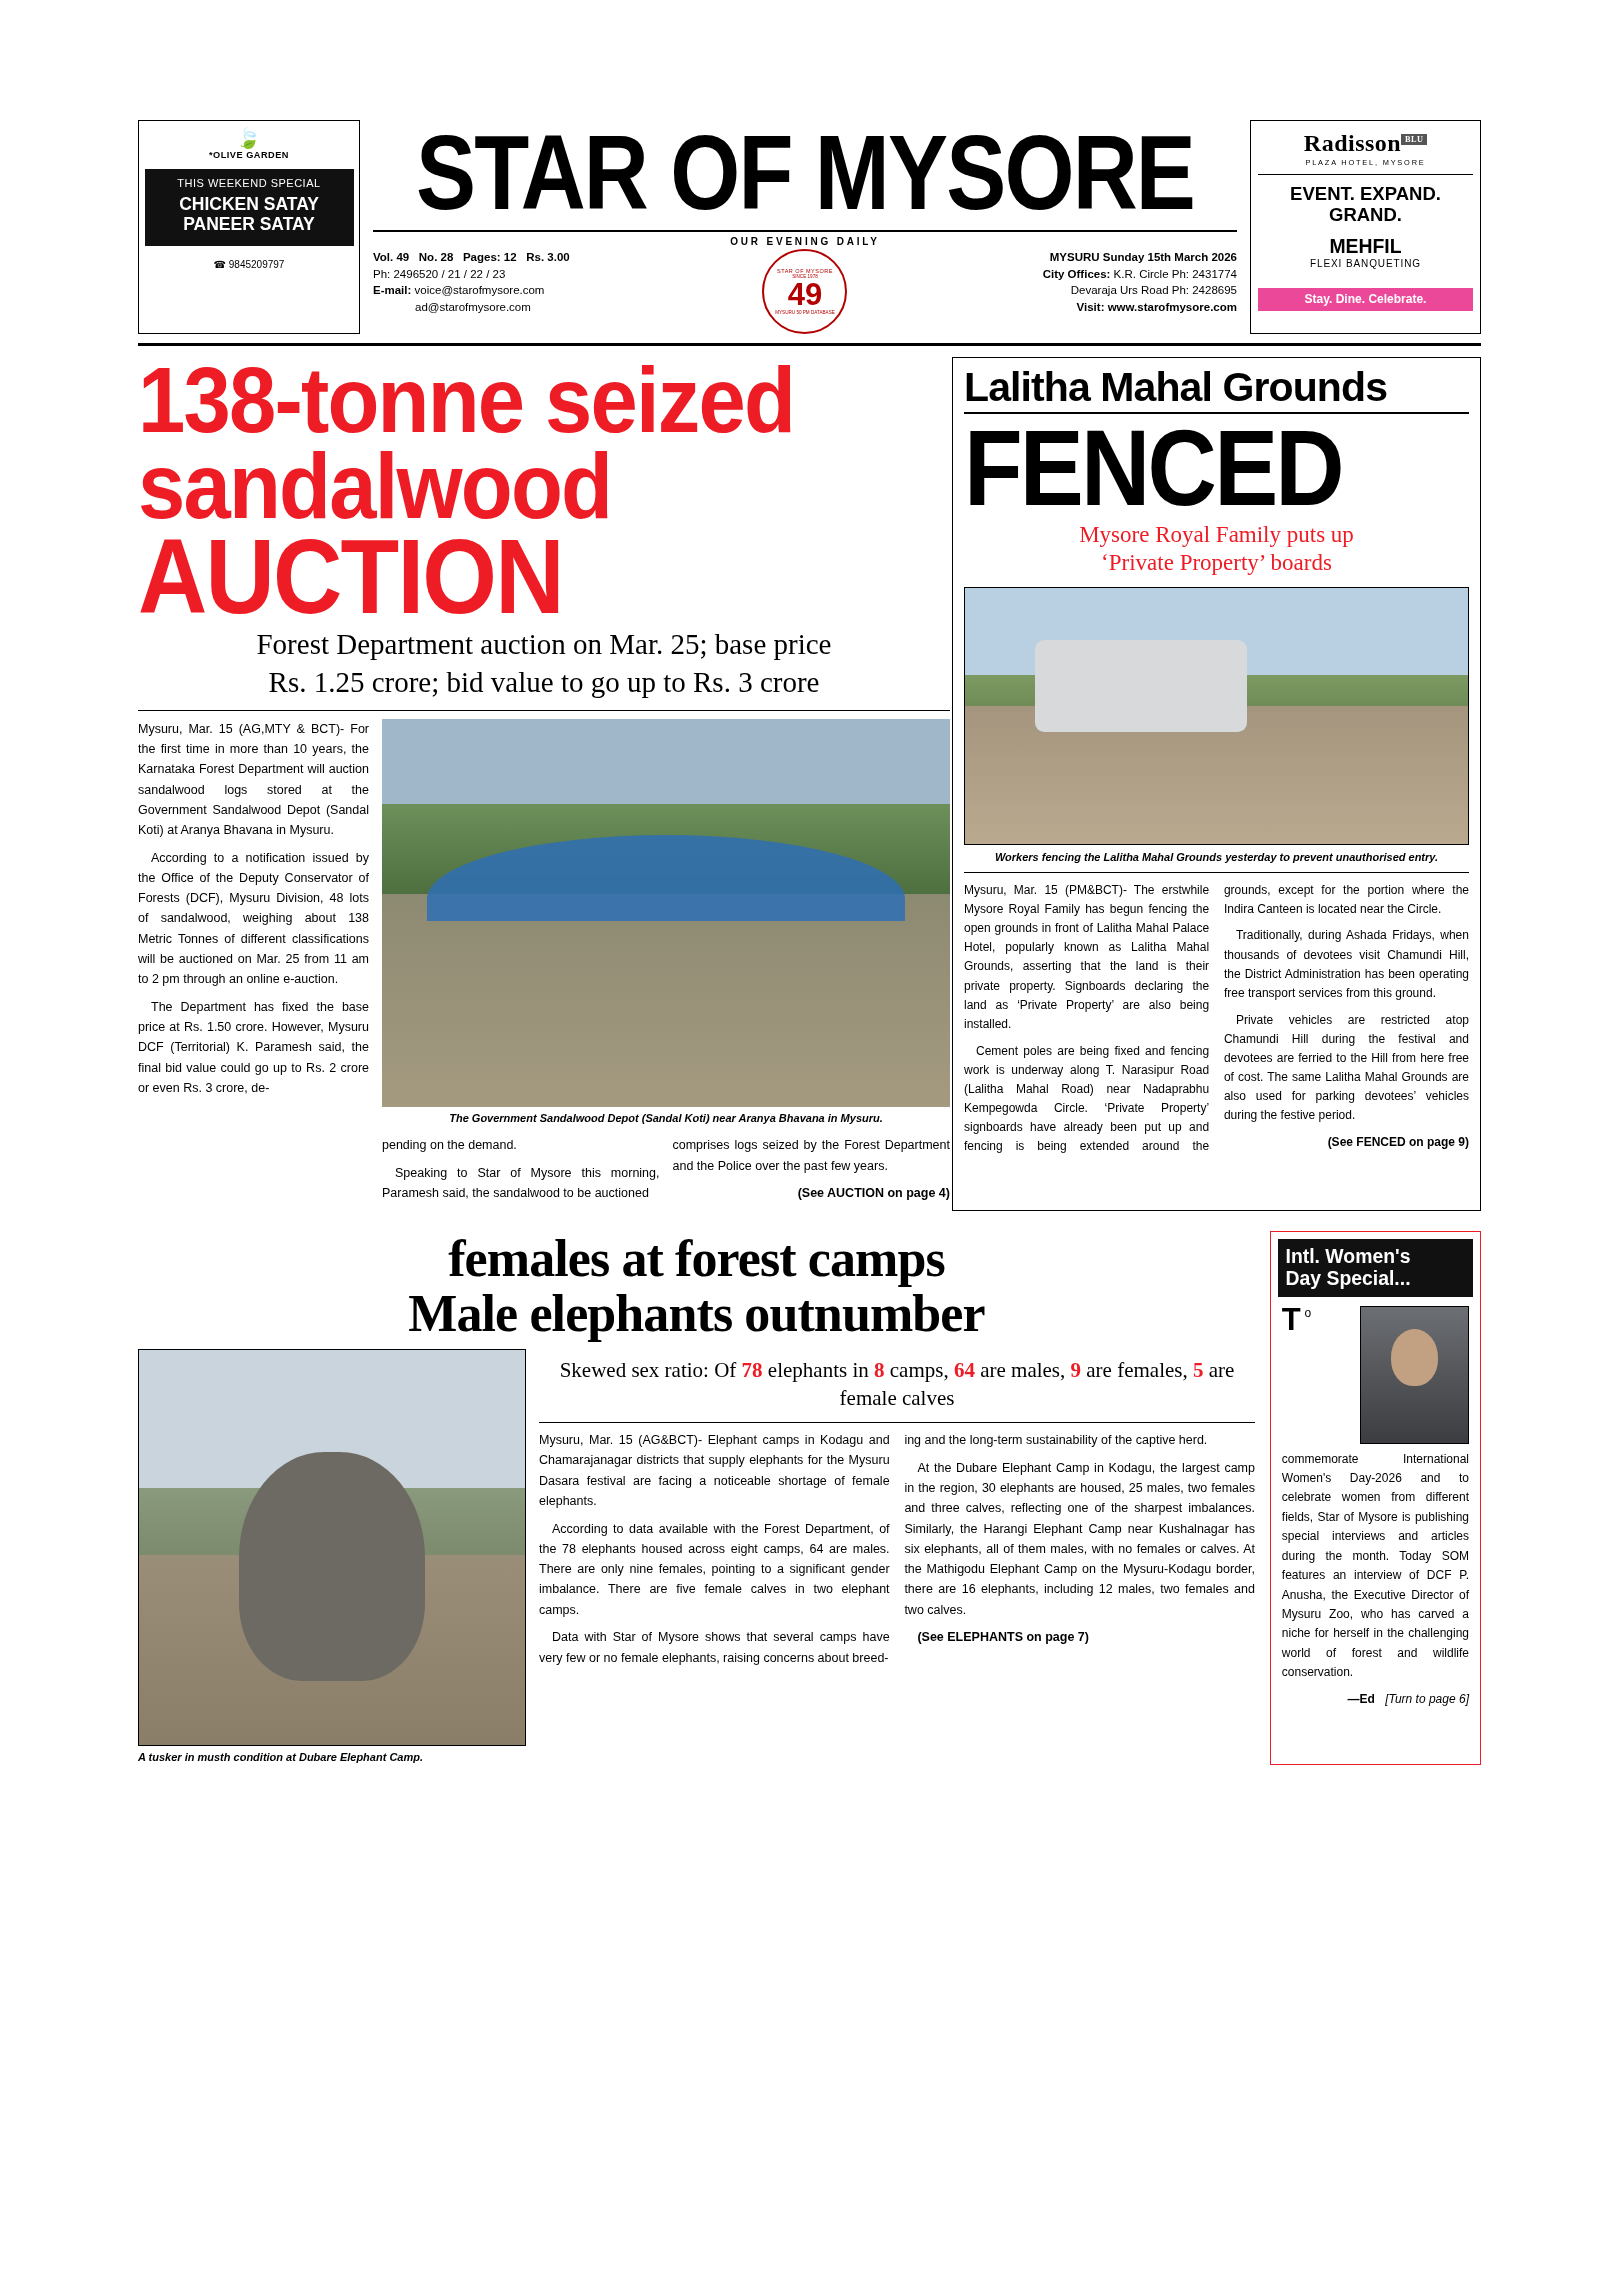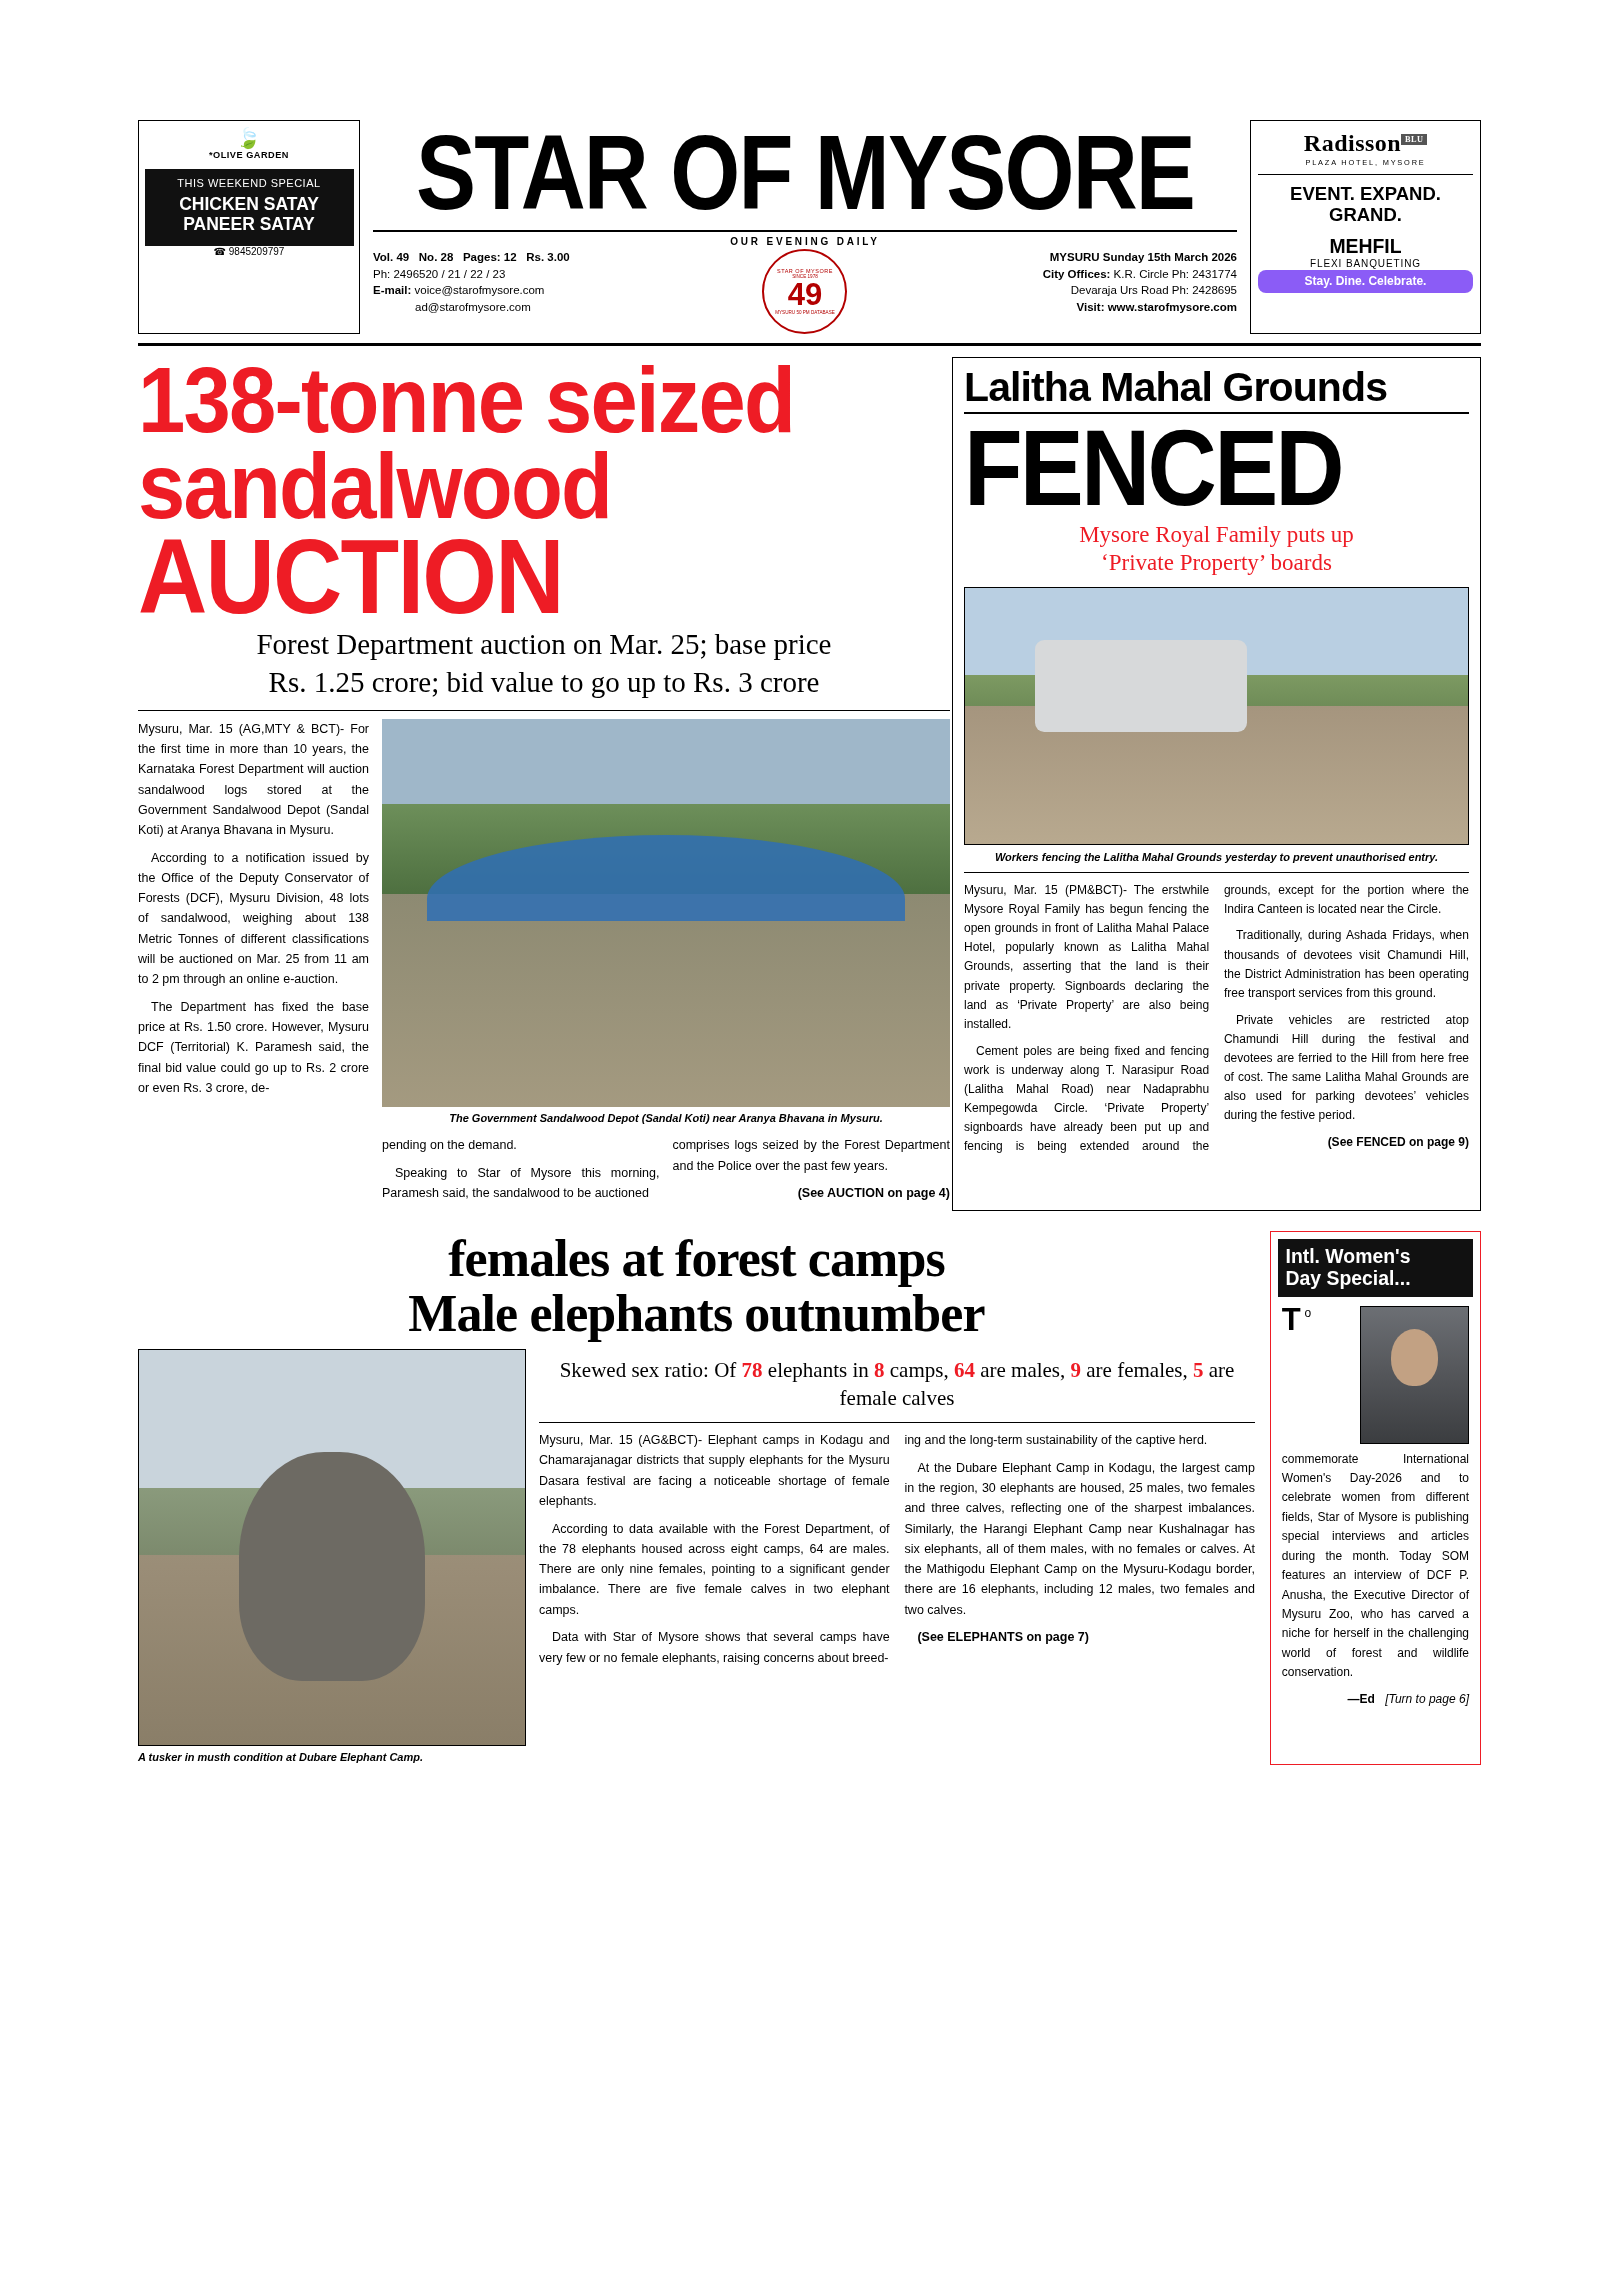--- a/index.html
+++ b/index.html
@@ -17,21 +17,21 @@
   .masthead { display:flex; align-items:stretch; gap:13px; }
   .ad-left {
     width:222px; border:1.8px solid #000; padding:7.4px 5.5px; text-align:center;
     display:flex; flex-direction:column; align-items:center; justify-content:flex-start;
   }
   .olive-leaf { font-size:20px; line-height:1; }
   .olive-name { font-size:9.2px; font-weight:bold; letter-spacing:0.5px; margin-top:1.8px;}
   .black-band { background:#111; color:#fff; width:100%; margin-top:9.2px; padding:7.4px 3.7px 11px; }
   .black-band .l1 { font-size:11px; letter-spacing:0.5px; margin-bottom:5.5px; }
   .black-band .l2 { font-size:17.5px; font-weight:bold; line-height:1.15; }
-  .phone-line { font-size:10px; }
+  .phone-line { font-size:10px; margin-top:13px; }
 
   .mast-center { flex:1; display:flex; flex-direction:column; }
   .mast-title {
     font-family:"Liberation Sans", sans-serif;
     font-weight:bold; font-size:90px; line-height:.92; text-align:center;
     letter-spacing:-1.8px; transform:scaleY(1.18); transform-origin:top center;
     margin-top:3.7px;
   }
   .mast-rule { border-top:2.8px solid #000; margin-top:24px; }
   .mast-tag { text-align:center; font-size:10px; letter-spacing:2.8px; margin:3.7px 0 1.8px; font-weight:bold;}
@@ -51,21 +51,21 @@
   .seal .tiny2 { font-size:4.6px; color:#b30000; }
 
   .ad-right { width:231px; border:1.8px solid #000; padding:9.2px 7.4px; text-align:center; }
   .rad-name { font-family:"Liberation Serif", serif; font-size:24px; font-weight:bold; letter-spacing:0.5px; }
   .rad-badge { display:inline-block; background:#555; color:#fff; font-size:8.3px; padding:0.9px 3.7px; vertical-align:super;}
   .rad-sub { font-size:7.4px; letter-spacing:1.8px; margin-top:0.9px; }
   .rad-hr { border-top:0.9px solid #000; margin:7.4px 0; }
   .rad-l1 { font-size:18.5px; font-weight:bold; line-height:1.15; }
   .rad-l2 { font-size:19.4px; font-weight:bold; margin-top:9.2px;}
   .rad-l3 { font-size:10px; letter-spacing:0.9px; }
-  .rad-foot { background:#8b5cf6; color:#fff; font-size:12px; font-weight:bold; padding:4.6px 0; margin-top:1px;border-radius:8px; }
+  .rad-foot { background:#ec4899; color:#fff; font-size:12px; font-weight:bold; padding:4.6px 0; margin-top:19px; }
 
   .main-rule { border-top:3.7px solid #000; margin-top:9.2px; }
 
   
   .lead { display:flex; gap:2px; margin-top:11px; }
   .lead-left { width:812px; }
   .lead-right { flex:1; border:1.8px solid #000; padding:9.2px 11px 7.4px; }
 
   .headline-red {
     color:#ee1c25; font-weight:bold; font-size:85px; line-height:.92;

